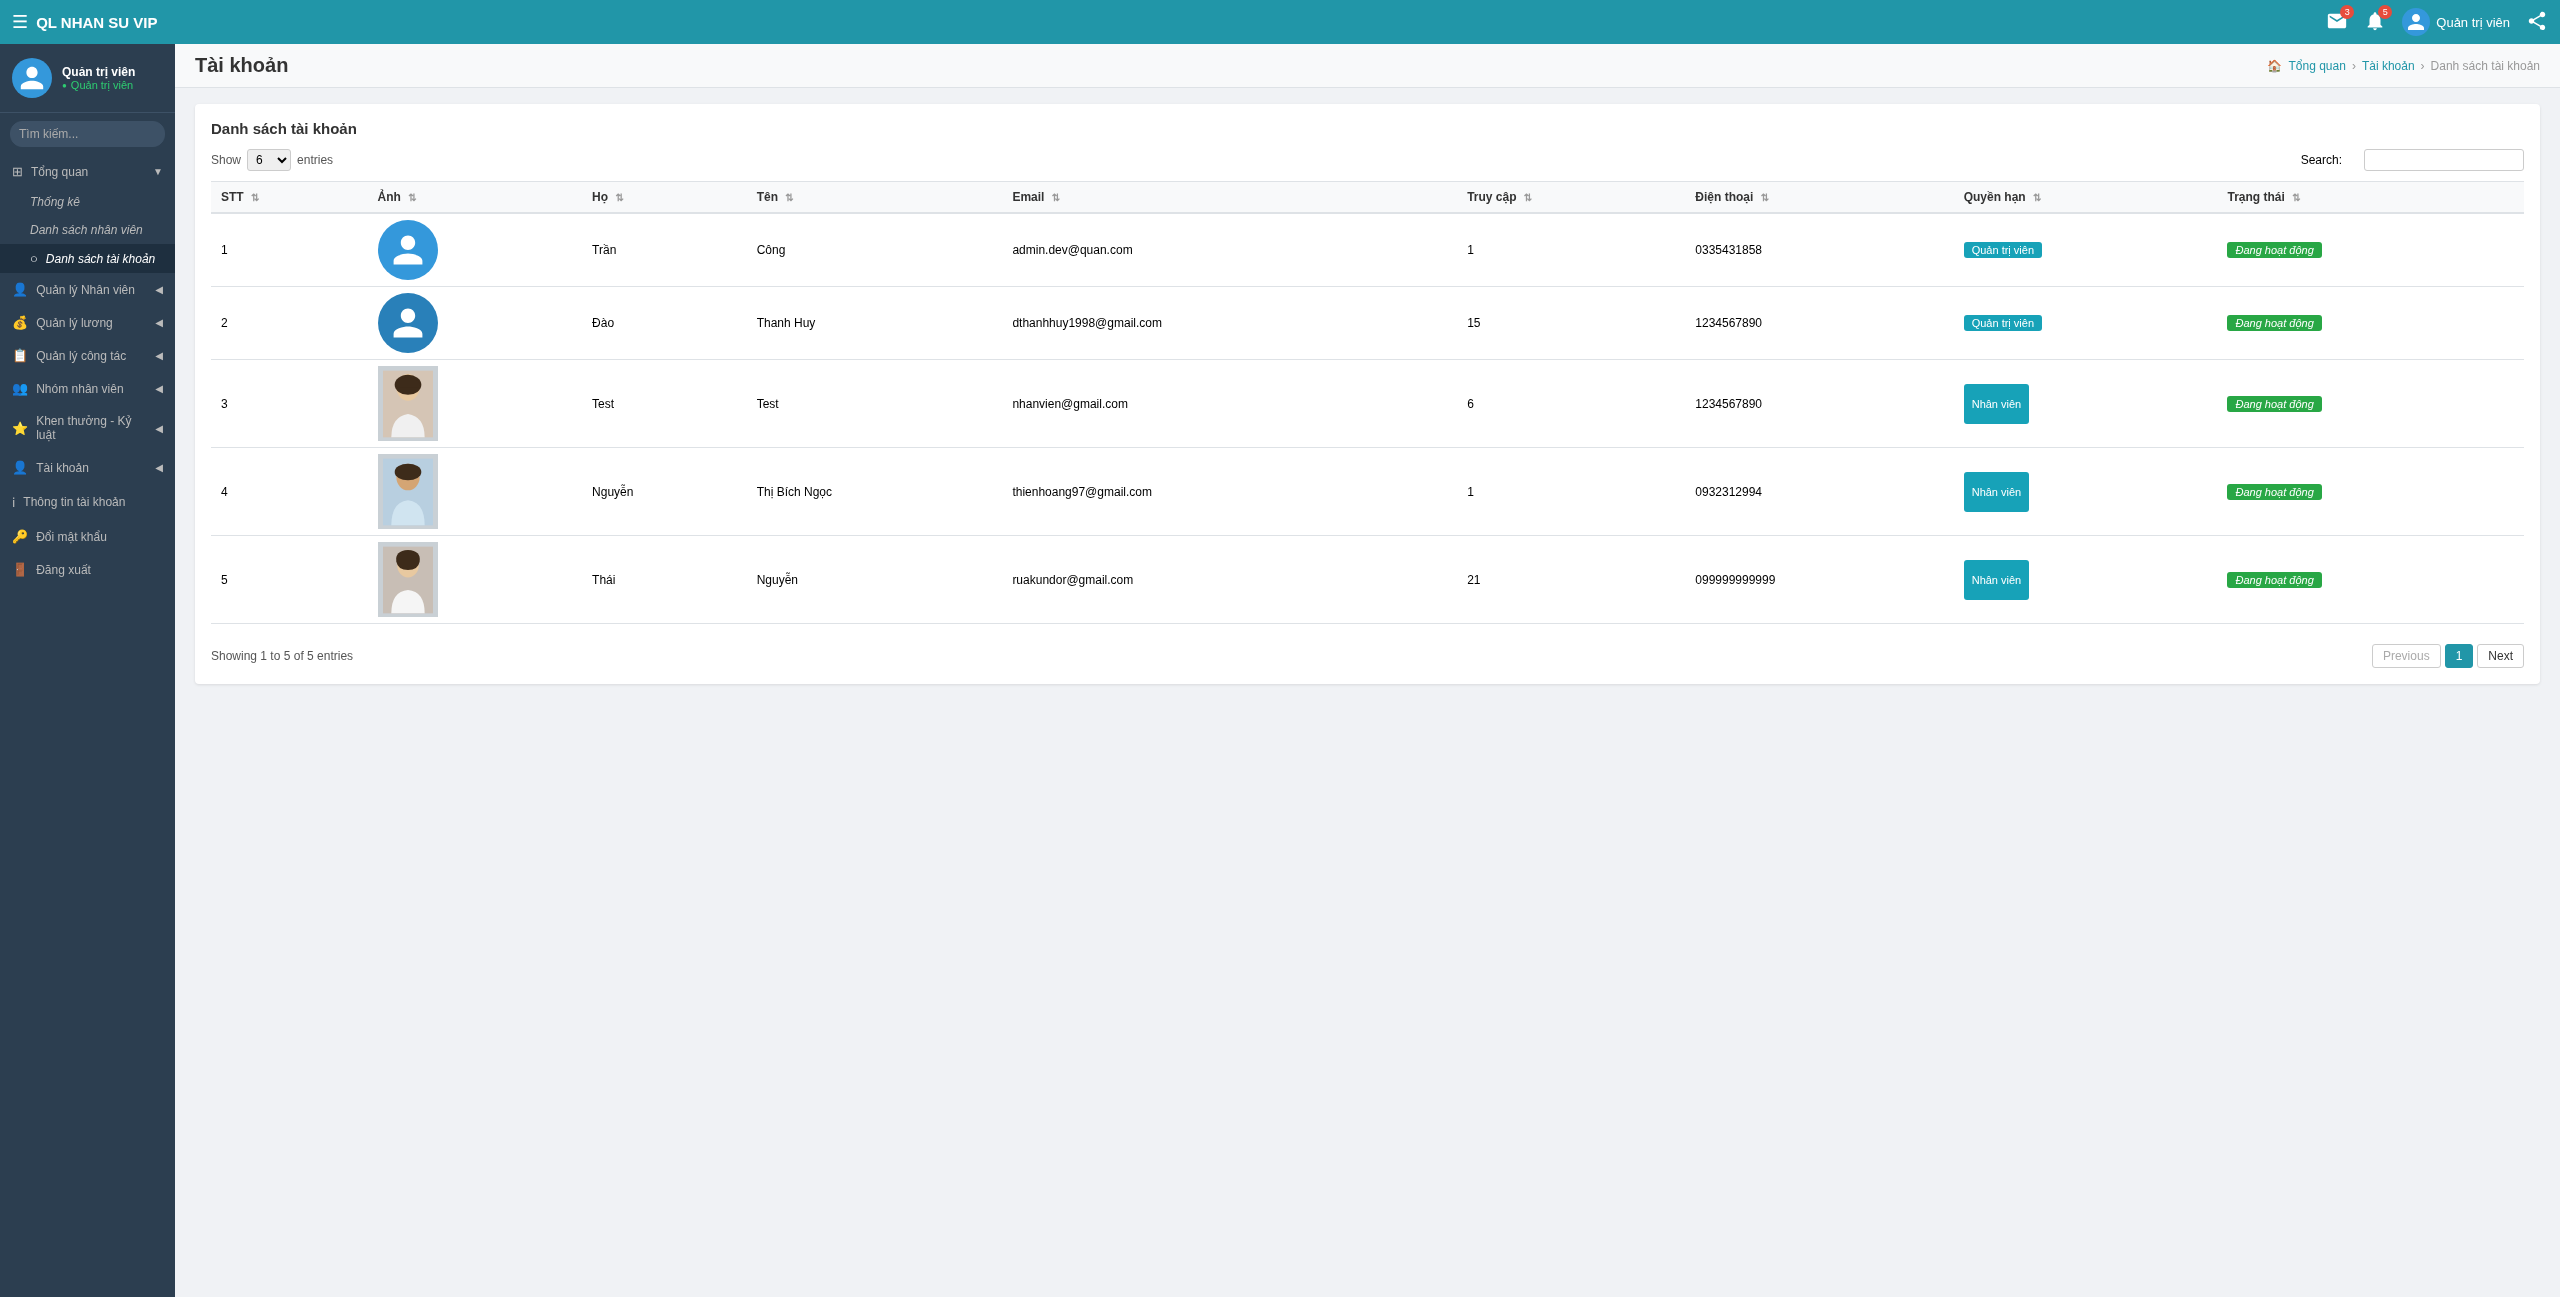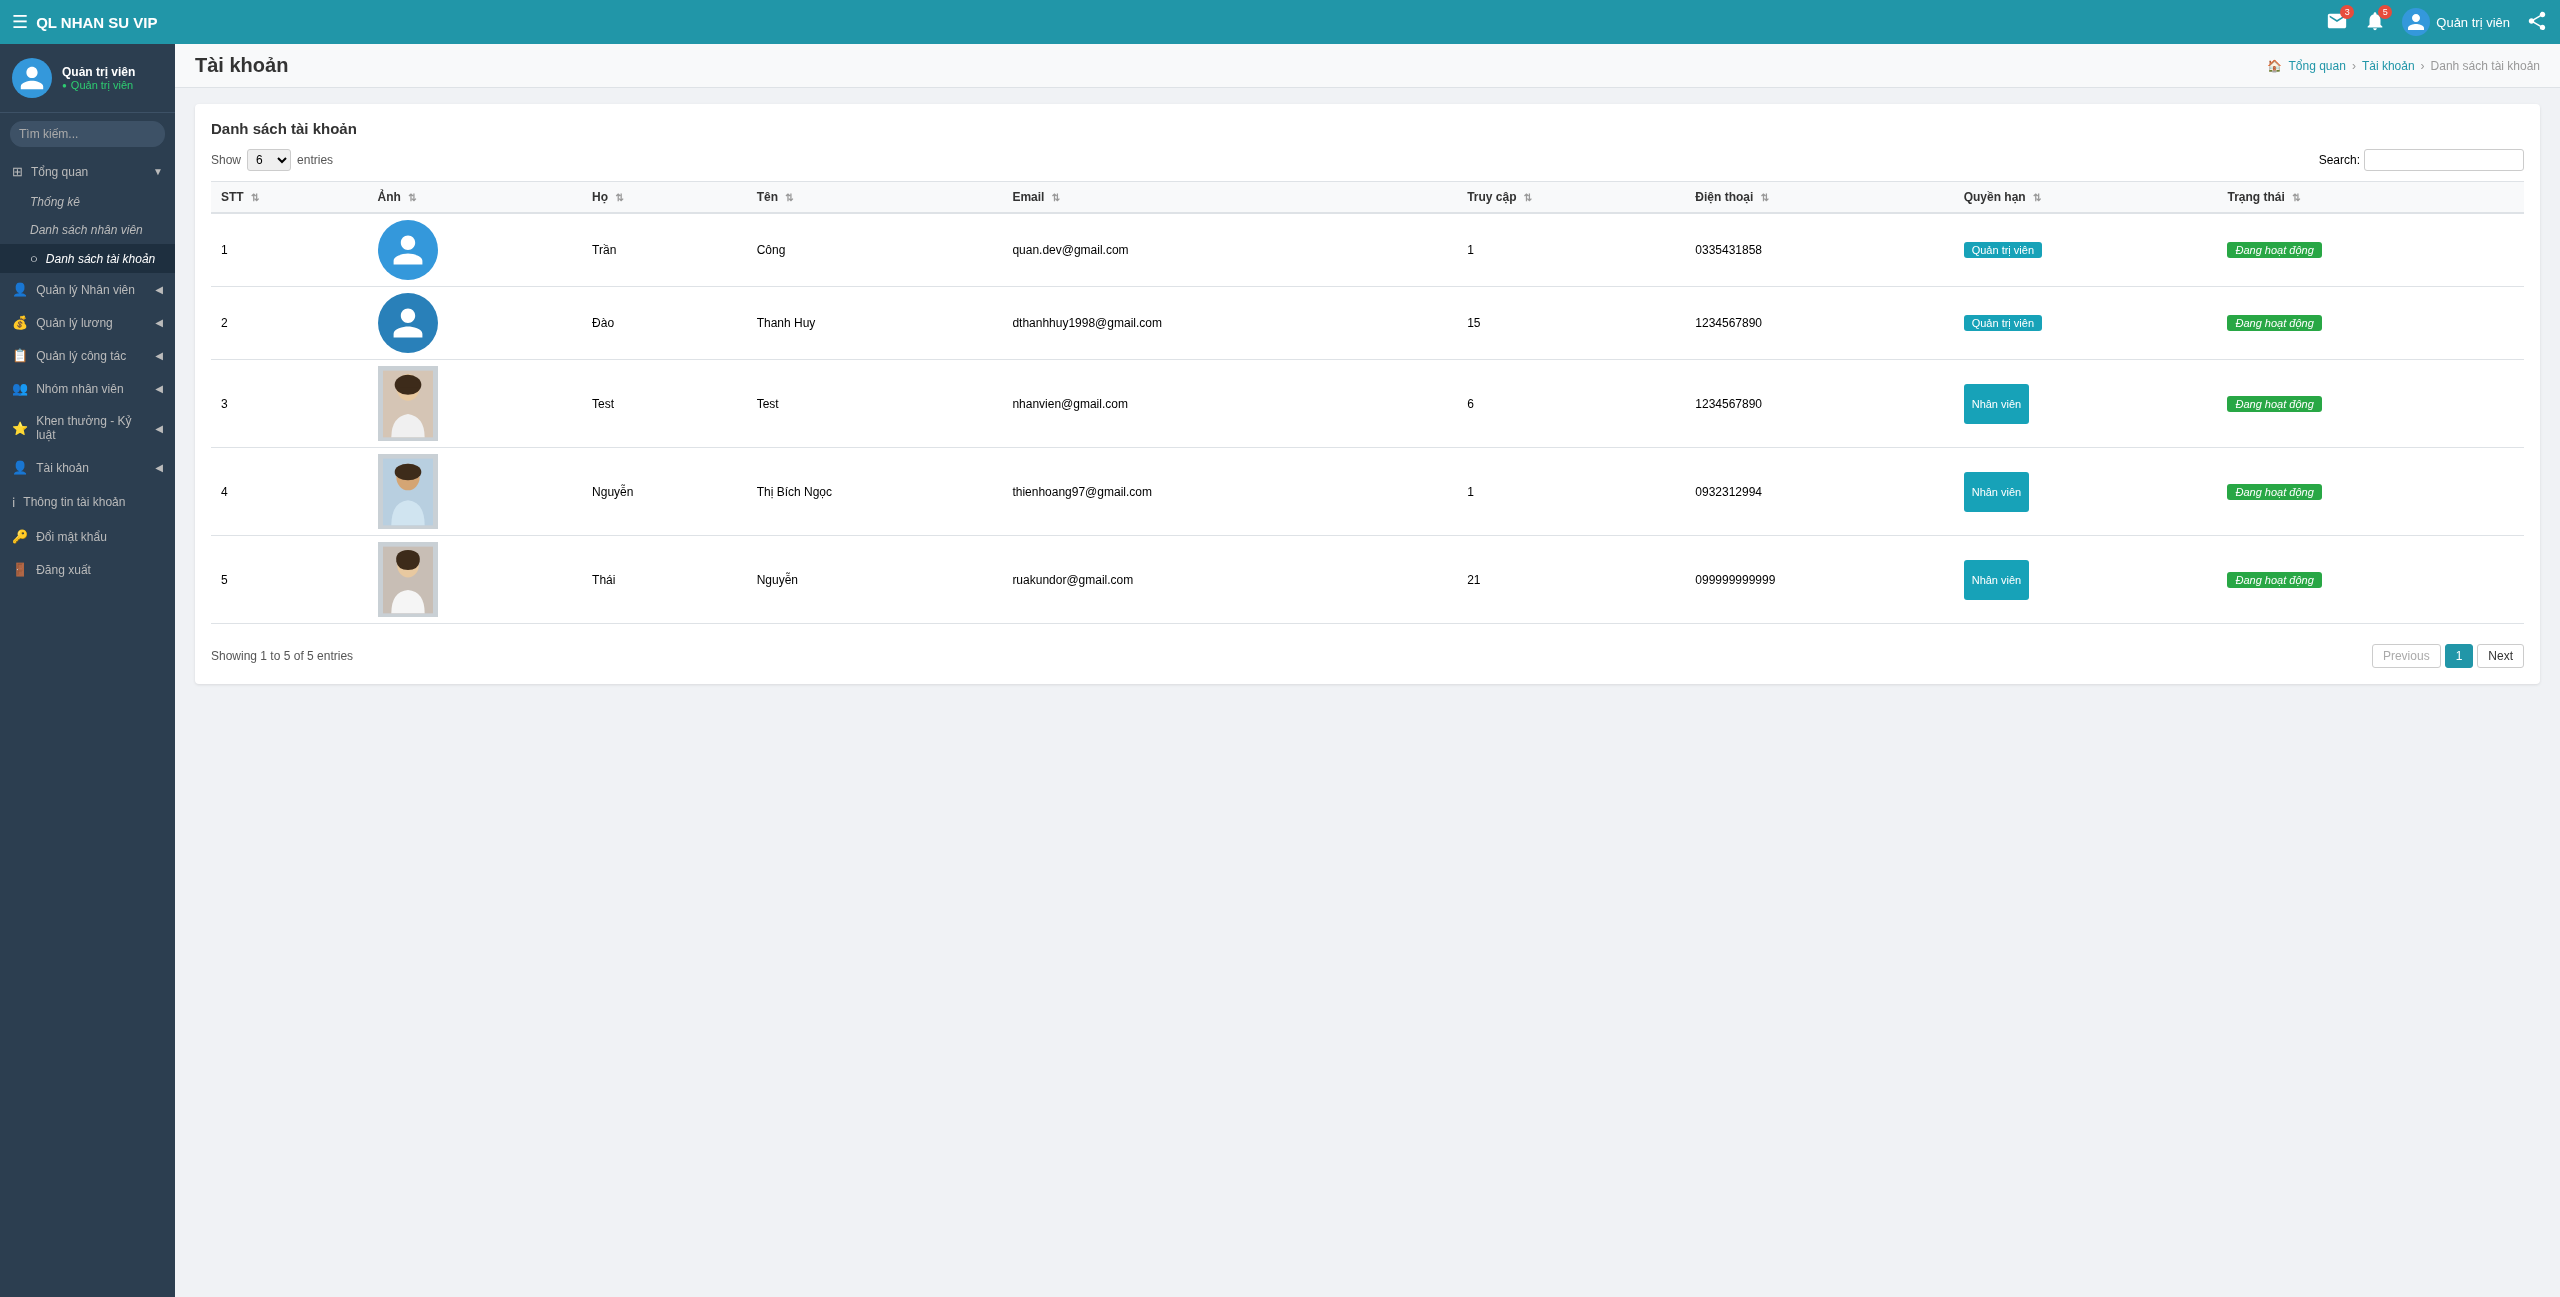--- a/index.html
+++ b/index.html
@@ -214,21 +214,21 @@
     }
     .show-entries select {
       padding: 2px 4px;
       border: 1px solid #ccc;
       border-radius: 3px;
       font-size: 12px;
     }
     .search-box {
       display: flex;
       align-items: center;
-      gap: 4px;
+      gap: 22px;
       font-size: 12px;
     }
     .search-box input {
       padding: 3px 6px;
       border: 1px solid #ccc;
       border-radius: 3px;
       font-size: 12px;
       width: 160px;
     }
 
@@ -484,21 +484,21 @@
                 <td>1</td>
                 <td>
                   <div style="width: 60px; height: 60px; border-radius: 50%; background: rgb(52, 152, 219); display: flex; align-items: center; justify-content: center;">
                     <svg width="36" height="36" viewBox="0 0 24 24" fill="white">
                       <path d="M12 12c2.7 0 4.8-2.1 4.8-4.8S14.7 2.4 12 2.4 7.2 4.5 7.2 7.2 9.3 12 12 12zm0 2.4c-3.2 0-9.6 1.6-9.6 4.8v2.4h19.2v-2.4c0-3.2-6.4-4.8-9.6-4.8z"></path>
                     </svg>
                   </div>
                 </td>
                 <td>Trần</td>
                 <td>Công</td>
-                <td>quan.dev@gmail.com</td>
+                <td>admin.dev@quan.com</td>
                 <td>1</td>
                 <td>0335431858</td>
                 <td><span class="badge-quanly">Quản trị viên</span></td>
                 <td><span class="badge-active">Đang hoạt động</span></td>
               </tr>
               <tr>
                 <td>2</td>
                 <td>
                   <div style="width: 60px; height: 60px; border-radius: 50%; background: rgb(41, 128, 185); display: flex; align-items: center; justify-content: center;">
                     <svg width="36" height="36" viewBox="0 0 24 24" fill="white">

